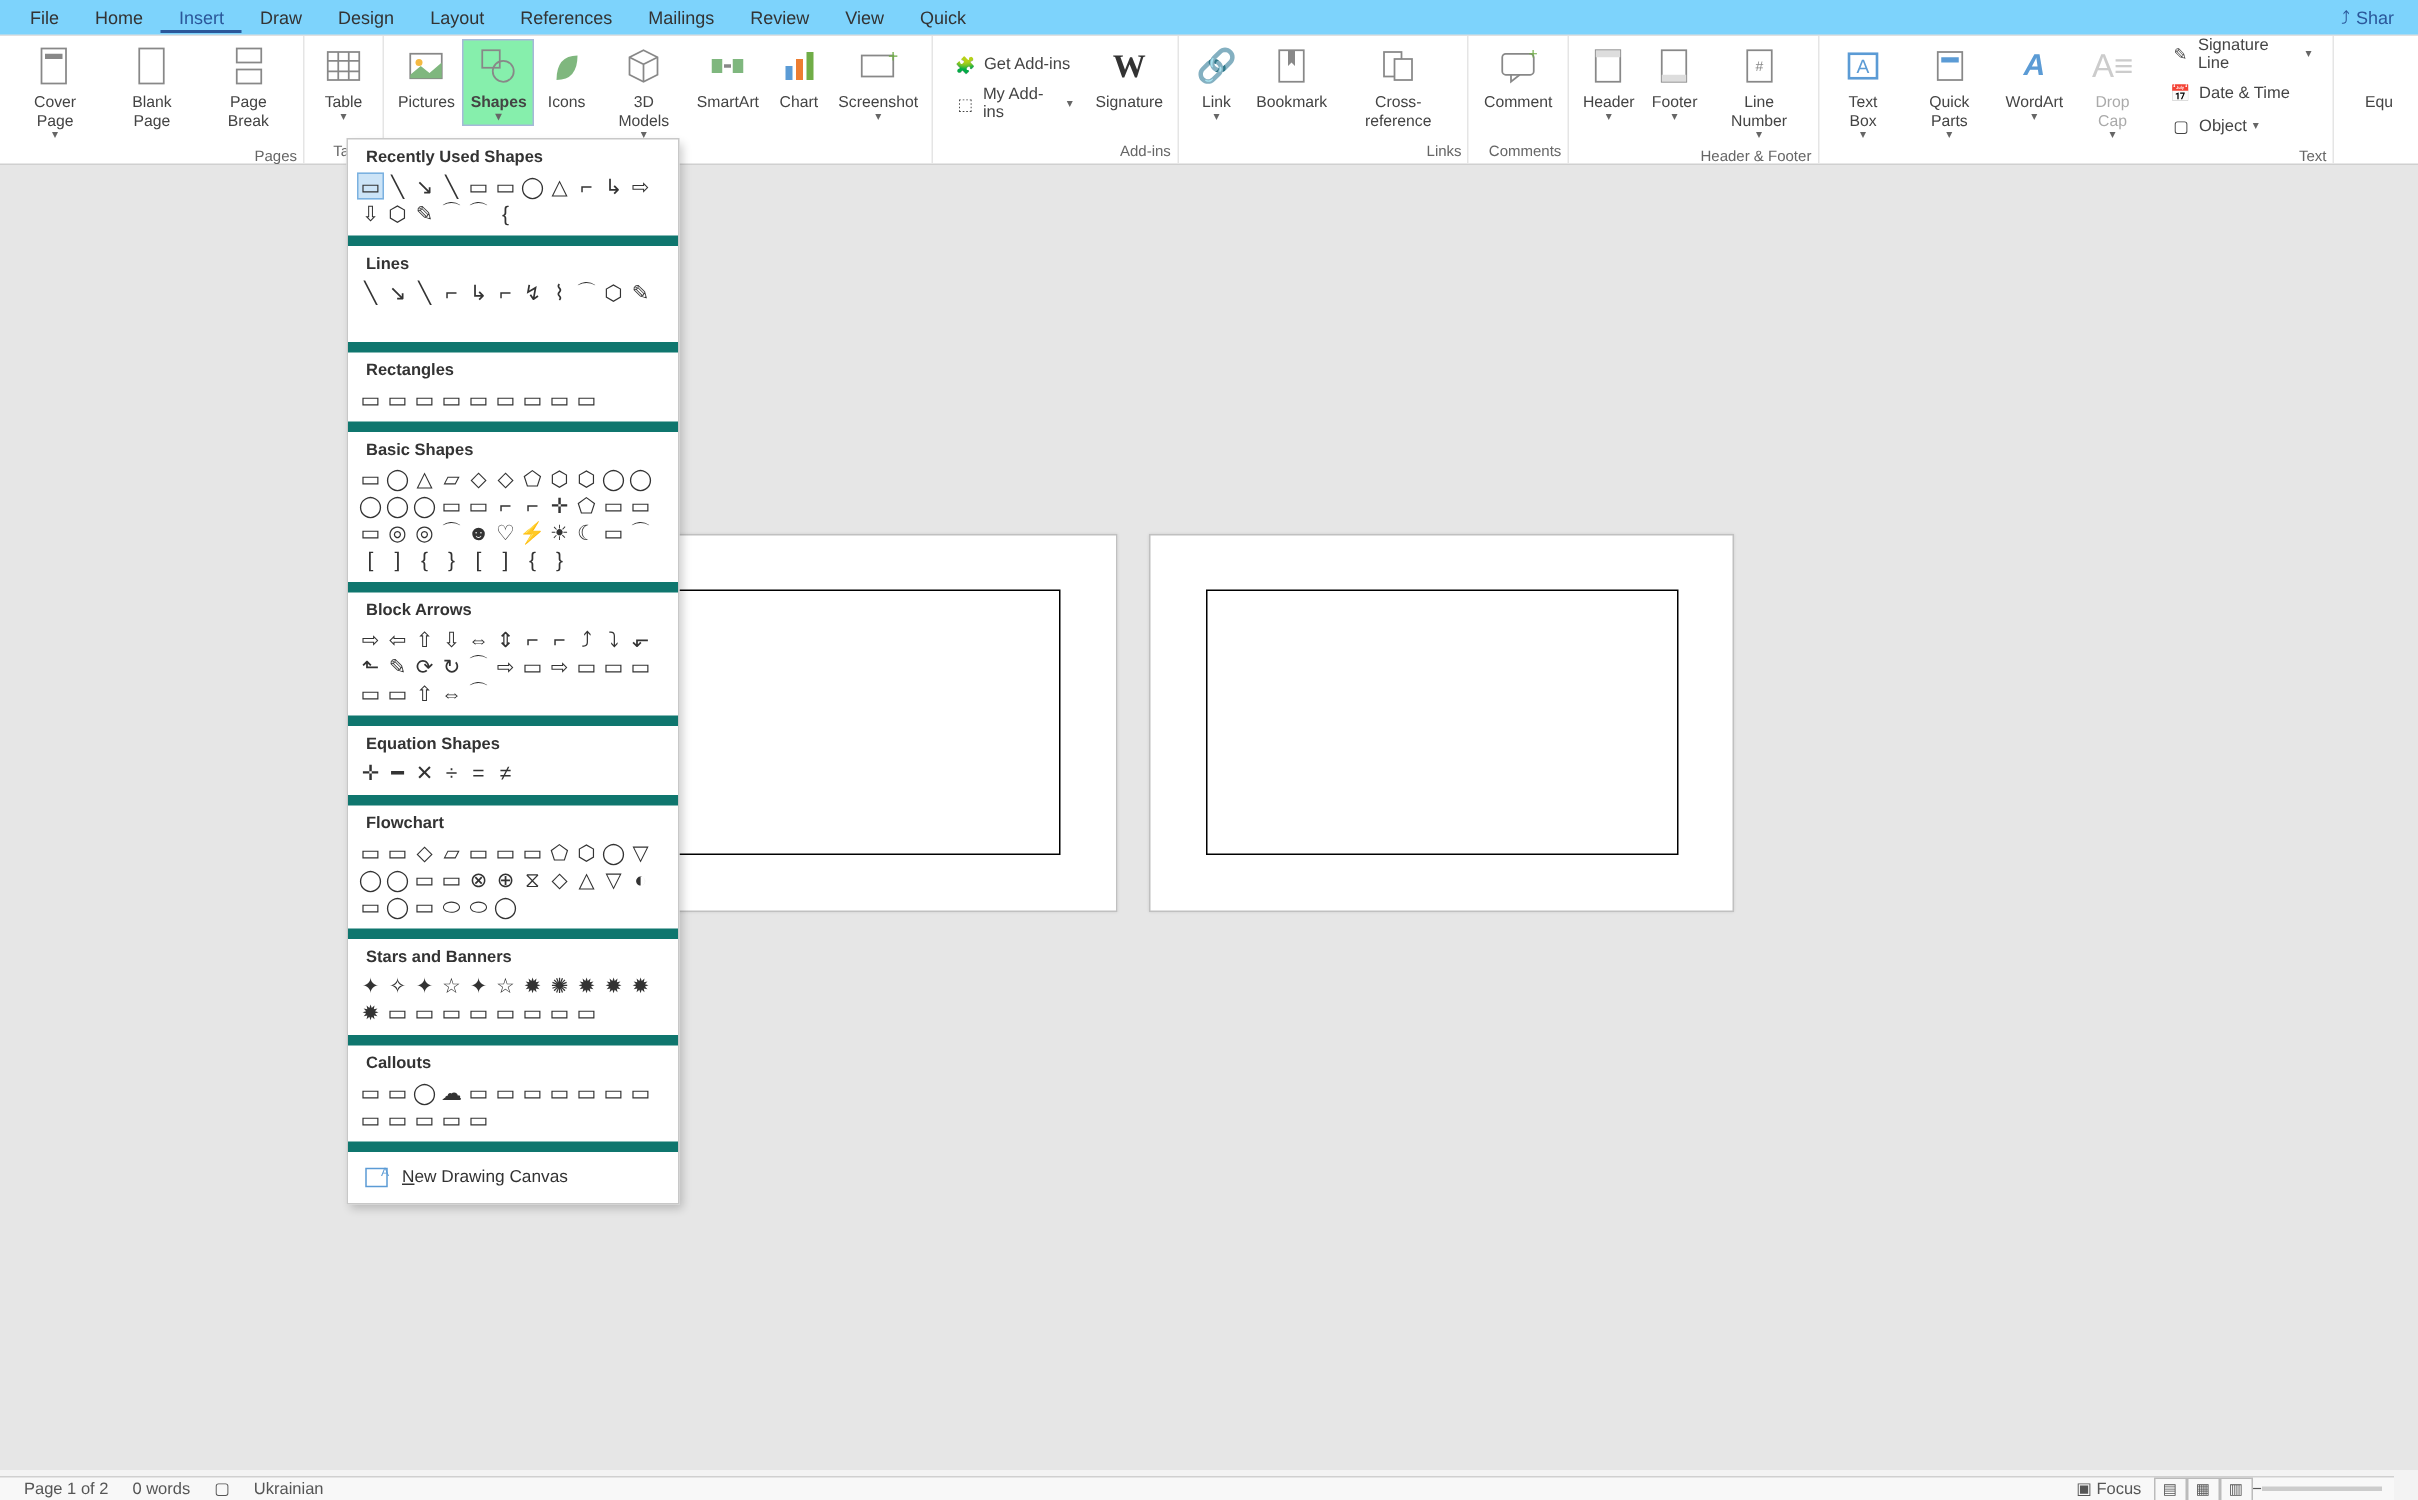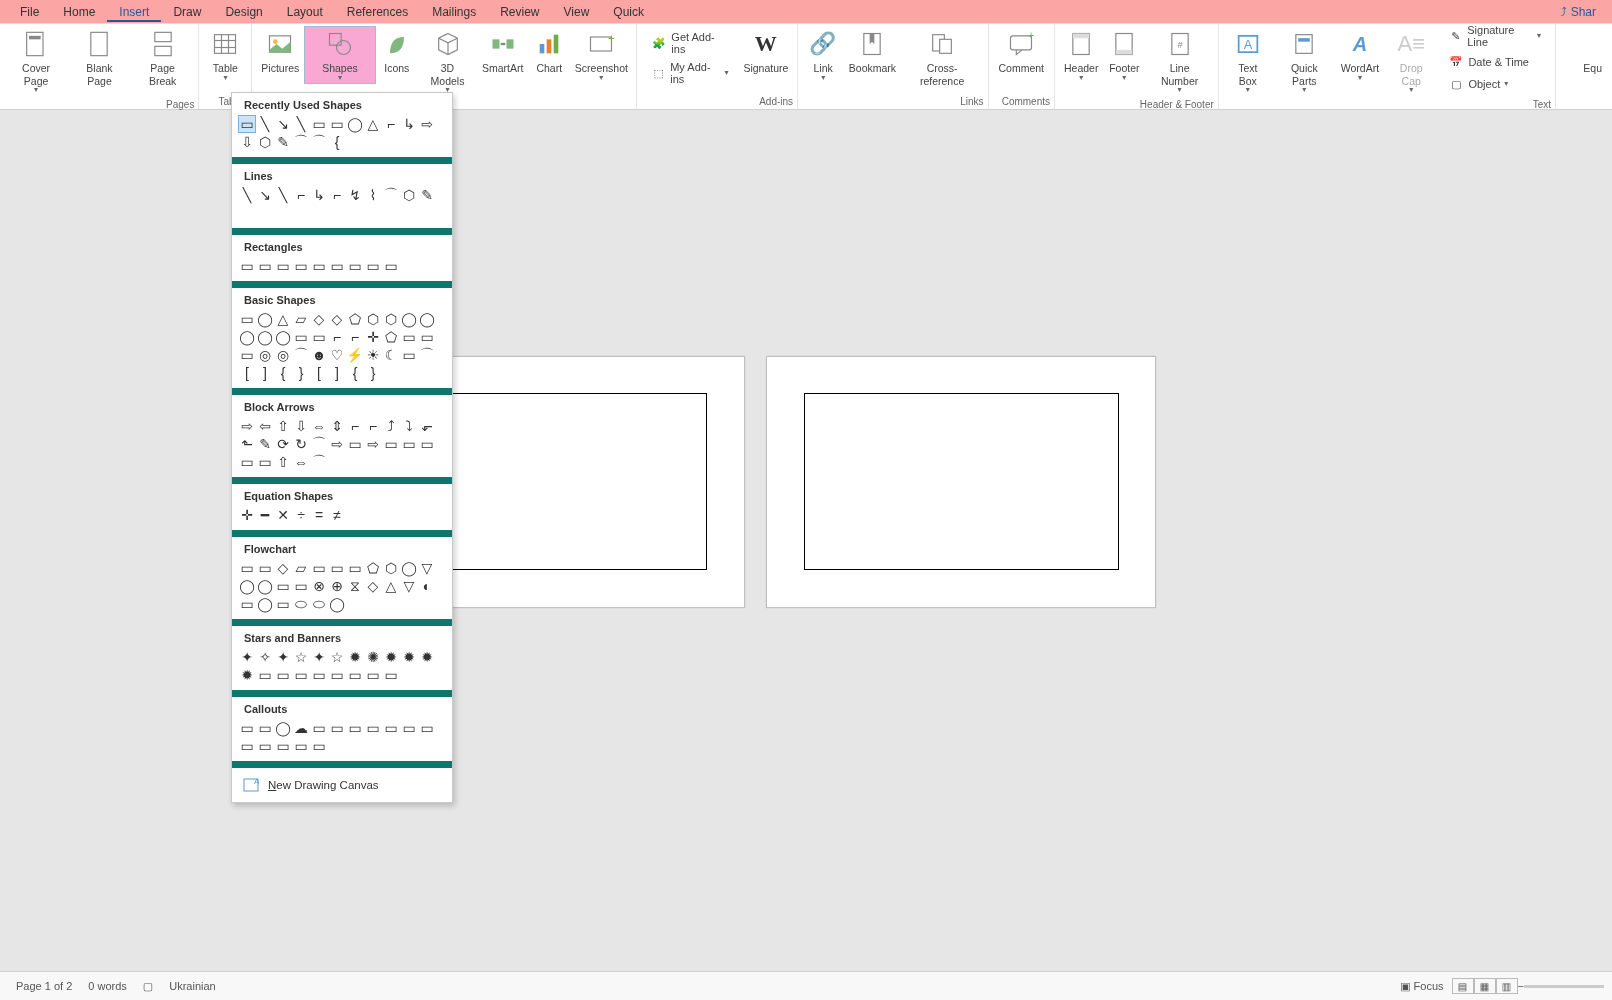--- a/index.html
+++ b/index.html
@@ -1,30 +1,30 @@
 <!DOCTYPE html>
 <html><head>
 <meta charset="utf-8">
 <style>
   * { box-sizing: border-box; margin: 0; padding: 0; font-family: 'Segoe UI', Tahoma, sans-serif; }
   body { background: #f3f3f3; overflow: hidden; width: 1612px; height: 1000px; }
   
   
-  .menu-tabs { background: #fca5a5; height: 24px; display: flex; align-items: center; padding: 0 8px; border-bottom: 1px solid #e0e0e0; }
+  .menu-tabs { background: #7dd3fc; height: 24px; display: flex; align-items: center; padding: 0 8px; border-bottom: 1px solid #e0e0e0; }
   .menu-tab { padding: 3px 12px; font-size: 12px; color: #333; cursor: pointer; }
   .menu-tab.active { color: #2b579a; border-bottom: 2px solid #2b579a; padding-bottom: 1px; }
   .share-btn { margin-left: auto; font-size: 12px; color: #2b579a; display: flex; align-items: center; gap: 4px; padding-right: 8px; cursor: pointer; }
   
   
   .ribbon { background: #fff; height: 86px; display: flex; border-bottom: 1px solid #d0d0d0; }
   .ribbon-group { border-right: 1px solid #e5e5e5; display: flex; flex-direction: column; padding: 2px 4px 0 4px; }
   .ribbon-group-inner { display: flex; flex: 1; align-items: flex-start; }
   .ribbon-group-label { text-align: right; font-size: 10px; color: #666; padding: 2px 0; }
   .ribbon-btn { display: flex; flex-direction: column; align-items: center; padding: 2px 6px; font-size: 10.5px; color: #444; cursor: pointer; text-align: center; line-height: 1.2; min-width: 40px; }
-  .ribbon-btn.active { background: #f9a8d4; border: 1px solid #a5b9d8; padding: 1px 18px; }
+  .ribbon-btn.active { background: #86efac; border: 1px solid #a5b9d8; padding: 1px 5px; font-weight: bold; }
   .ribbon-btn.disabled { color: #aaa; }
   .ribbon-icon { width: 32px; height: 32px; display: flex; align-items: center; justify-content: center; font-size: 22px; color: #555; margin-bottom: 2px; }
   .ribbon-icon svg { width: 28px; height: 28px; }
   .ribbon-btn-small { display: flex; align-items: center; padding: 2px 6px; font-size: 11px; color: #444; cursor: pointer; gap: 4px; }
   .ribbon-btn-small .small-icon { width: 16px; height: 16px; display: flex; align-items: center; justify-content: center; }
   .dropdown-arrow { font-size: 8px; color: #666; margin-top: -2px; }
   
   .stacked { display: flex; flex-direction: column; justify-content: center; height: 64px; padding: 0 4px; gap: 2px; }
   
   
@@ -41,21 +41,21 @@
   
   .doc-canvas { position: absolute; top: 110px; left: 0; right: 0; bottom: 20px; background: #e6e6e6; overflow: hidden; }
   .page { position: absolute; background: #fff; border: 1px solid #c0c0c0; box-shadow: 0 0 2px rgba(0,0,0,0.1); }
   .page1 { left: 285px; top: 246px; width: 460px; height: 252px; }
   .page2 { left: 766px; top: 246px; width: 390px; height: 252px; }
   .rect-shape { position: absolute; border: 1px solid #000; background: transparent; }
   .rect1 { left: 312px; top: 283px; width: 395px; height: 177px; }
   .rect2 { left: 804px; top: 283px; width: 315px; height: 177px; }
   
   
-  .status-bar { position: absolute; bottom: 0; left: 0; right: 0; height: 29px; background: #f8f8f8; border-top: 1px solid #d0d0d0; display: flex; align-items: center; font-size: 11px; color: #555; padding: 0 8px; }
+  .status-bar { position: absolute; bottom: 0; left: 0; right: 16px; height: 16px; background: #f8f8f8; border-top: 1px solid #d0d0d0; display: flex; align-items: center; font-size: 11px; color: #555; padding: 0 8px; }
   .status-item { padding: 0 8px; }
   .status-right { margin-left: auto; display: flex; align-items: center; gap: 0; }
   .view-btn { width: 22px; height: 16px; border: 1px solid #bbb; display: flex; align-items: center; justify-content: center; font-size: 10px; cursor: pointer; }
   .zoom-slider { width: 80px; height: 3px; background: #ccc; position: relative; }
 </style>
 </head>
 <body>
 
 <div class="menu-tabs">
   <div class="menu-tab">File</div>
@@ -353,21 +353,21 @@
           <span>Object</span>
           <span class="dropdown-arrow">▾</span>
         </div>
       </div>
     </div>
     <div class="ribbon-group-label">Text</div>
   </div>
 
   <div class="ribbon-group" style="border-right:none;">
     <div class="ribbon-group-inner">
-      <div class="ribbon-btn" style="padding-left:10px;align-items:flex-end;">
+      <div class="ribbon-btn" style="padding-left:10px;">
         <div class="ribbon-icon"></div>
         <span>Equ</span>
       </div>
     </div>
   </div>
 </div>
 
 <div class="doc-canvas">
   <div class="page page1"></div>
   <div class="page page2"></div>

